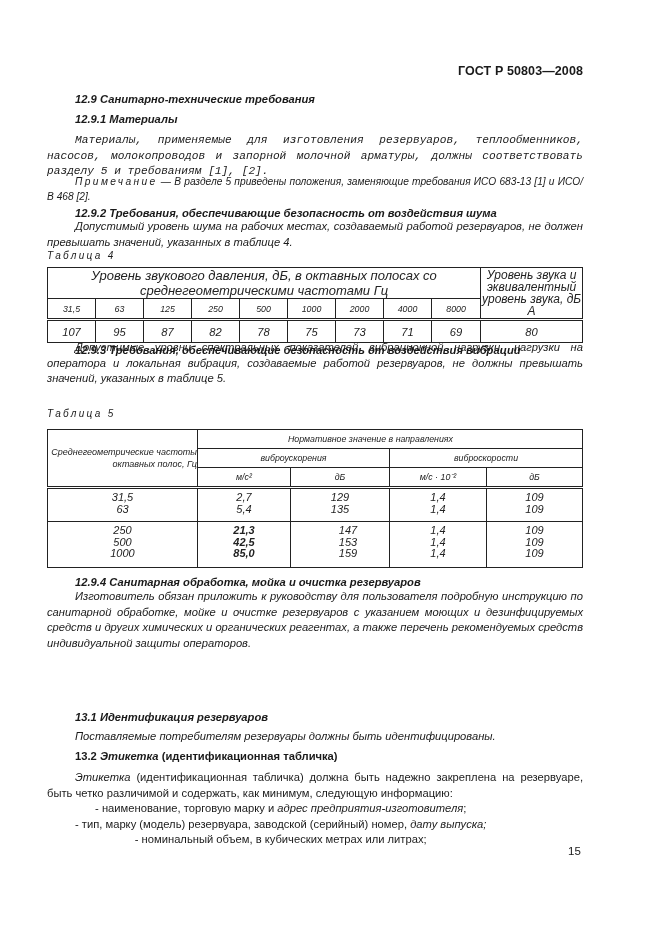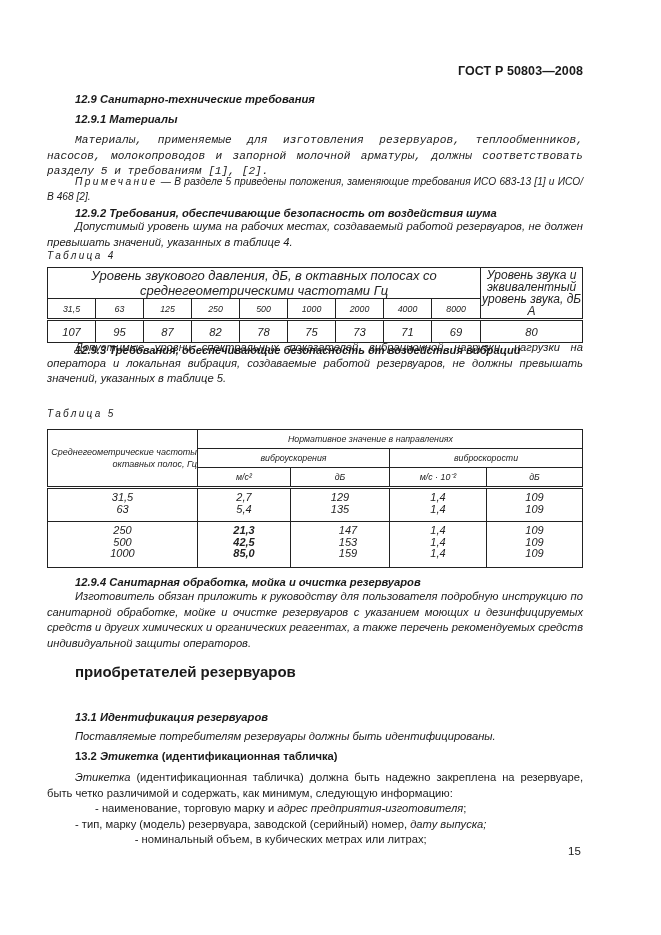--- a/index.html
+++ b/index.html
@@ -149,21 +149,20 @@
 109
 109</td>
   </tr>
 </tbody>
   </table>
 
 <div class="abs h-it" style="left:75px;top:576px;">12.9.4  Санитарная обработка, мойка и очистка резервуаров</div>
 <div class="abs p" style="top:589px;"><span class="ind"></span><span>Изготовитель обязан приложить к руководству для пользователя подробную инструкцию по санитарной обработке, мойке и очистке резервуаров с указанием моющих и дезинфицируемых средств и других химических и органических реагентах, а также перечень рекомендуемых средств индивидуальной защиты операторов.</span></div>
 
 <div class="abs h13" style="top:662px;">
-  <div>приобретателей резервуаров</div>
 </div>
 
 <div class="abs h-it" style="left:75px;top:711px;">13.1  Идентификация резервуаров</div>
 <div class="abs p" style="left:75px;width:508px;top:729px;">Поставляемые потребителям резервуары должны быть идентифицированы.</div>
 
 <div class="abs h132" style="top:750px;"><span>13.2  </span><span style="font-style:italic;">Этикетка</span><span> (идентификационная табличка)</span></div>
 
 <div class="abs p up" style="top:770px;"><span class="ind"></span><span style="font-style:italic;">Этикетка</span><span> (идентификационная табличка) должна быть надежно закреплена на резервуаре, быть четко различимой и содержать, как минимум, следующую информацию:</span></div>
 
 <div class="abs list" style="top:801px;text-align:center;">

